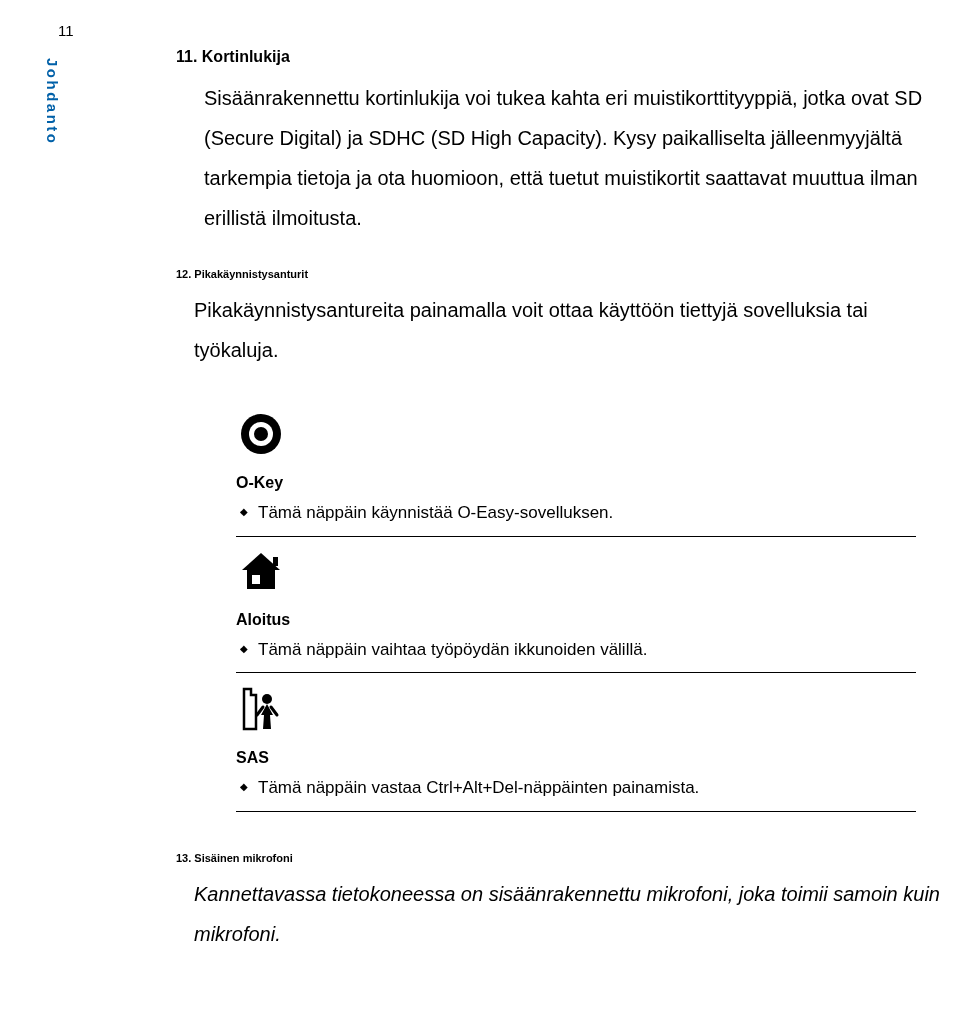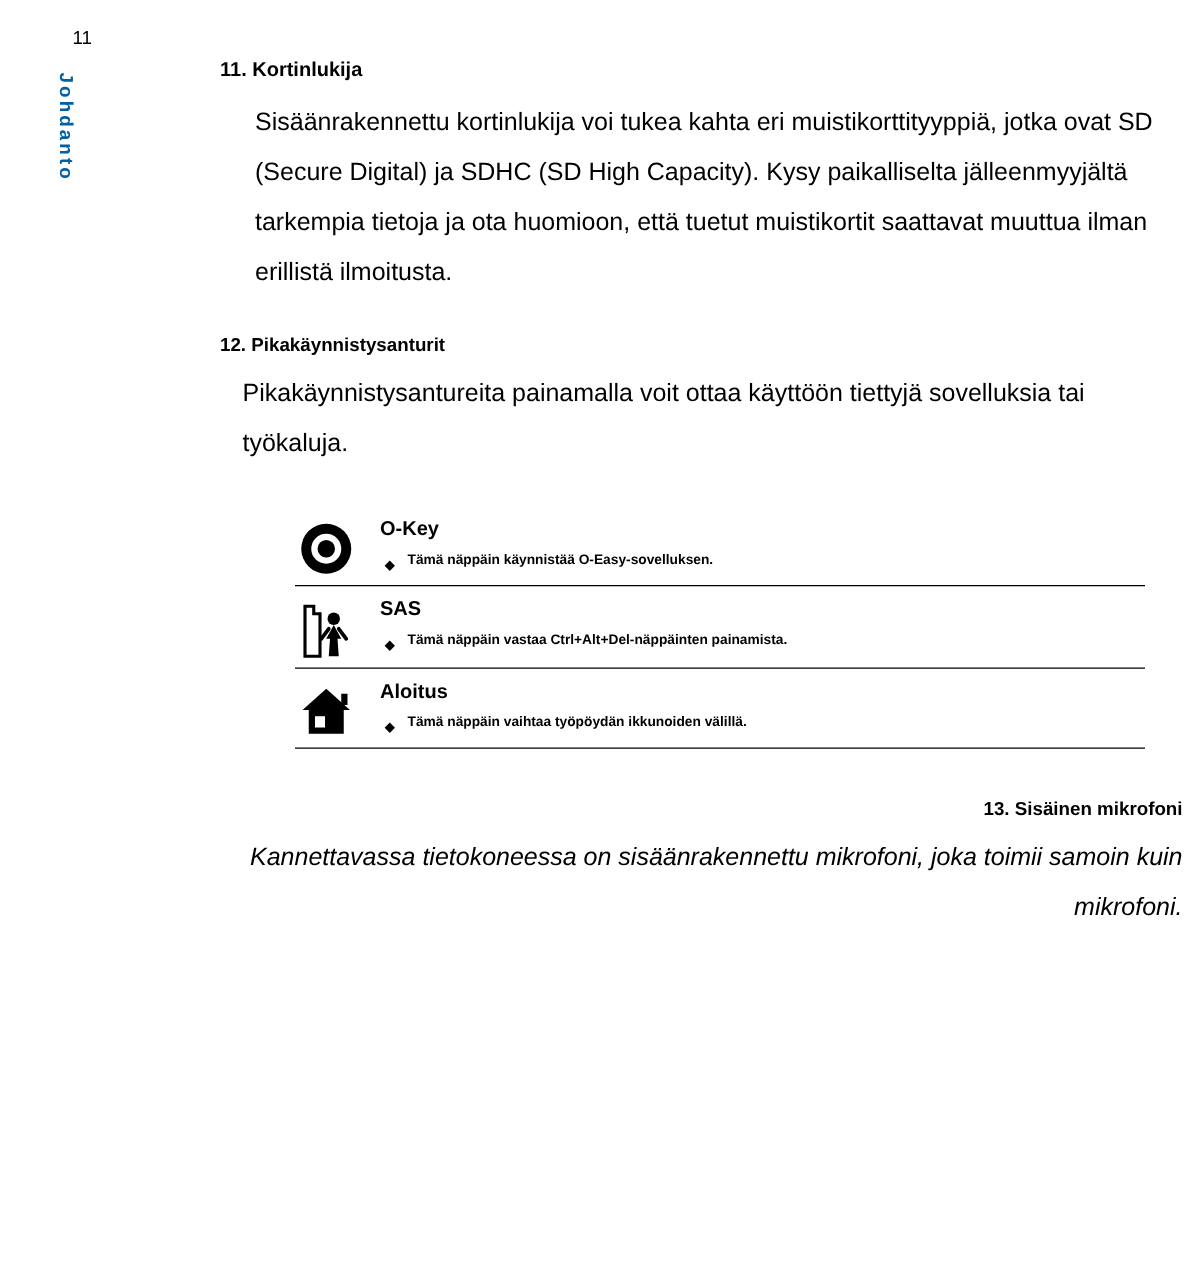--- a/index.html
+++ b/index.html
@@ -39,61 +39,61 @@
     font-weight: bold;
     margin-bottom: 12px;
   }
   .body-text {
     font-size: 20px;
     line-height: 2.0;
     margin-left: 28px;
     margin-bottom: 30px;
   }
   .sub-head {
-    font-size: 15px;
+    font-size: 11px;
     font-weight: bold;
     margin-bottom: 10px;
   }
   .key-table {
     margin-left: 60px;
     width: 680px;
     margin-bottom: 40px;
   }
   .key-row {
     display: flex;
     align-items: flex-start;
     border-bottom: 1px solid #000;
     padding: 10px 0 7px 0;
     gap: 18px;
+    flex-direction: column;
   }
   .key-icon {
     width: 50px;
     flex-shrink: 0;
     display: flex;
     align-items: flex-start;
     justify-content: center;
     padding-top: 2px;
   }
   .key-body { flex: 1; }
   .key-title { font-size: 16px; font-weight: bold; margin-bottom: 6px; }
   .key-desc {
-    font-size: 11px;
+    font-size: 17px;
     line-height: 1.8;
     padding-left: 22px;
     position: relative;
-    font-weight: bold;
   }
   .key-desc::before {
     content: "◆";
     position: absolute;
     left: 4px;
     font-size: 10px;
     top: 5px;
   }
-  .sec13, .sec14 { margin-top: 30px; text-align: right; }
+  .sec13, .sec14 { margin-top: 30px; }
   .sec14 { margin-top: 40px; }
 </style>
 </head>
 <body>
 
 <div class="page-number">11</div>
 <div class="side-tab">Johdanto</div>
 
 <div class="content">
 
@@ -118,49 +118,49 @@
         </svg>
       </div>
       <div class="key-body">
         <div class="key-title">O-Key</div>
         <div class="key-desc">Tämä näppäin käynnistää O-Easy-sovelluksen.</div>
       </div>
     </div>
 
     <div class="key-row">
       <div class="key-icon">
+        <svg width="44" height="44" viewBox="0 0 44 44">
+          <polygon points="22,4 3,21 41,21" fill="#000"></polygon>
+          <rect x="8" y="21" width="28" height="19" fill="#000"></rect>
+          <rect x="13" y="26" width="8" height="9" fill="#fff"></rect>
+          <rect x="34" y="8" width="5" height="9" fill="#000"></rect>
+        </svg>
+      </div>
+      <div class="key-body">
+        <div class="key-title">Aloitus</div>
+        <div class="key-desc">Tämä näppäin vaihtaa työpöydän ikkunoiden välillä.</div>
+      </div>
+    </div>
+
+    <div class="key-row">
+      <div class="key-icon">
         <svg width="44" height="46" viewBox="0 0 44 46">
           <path d="M5 4 L5 44 L17 44 L17 10 L12 10 L12 4 Z" fill="none" stroke="#000" stroke-width="2.5"></path>
           <circle cx="28" cy="14" r="5" fill="#000"></circle>
           <path d="M28 19 L22 30 L25 30 L24 44 L32 44 L31 30 L34 30 Z" fill="#000"></path>
           <path d="M24 22 L18 30" stroke="#000" stroke-width="3" stroke-linecap="round"></path>
           <path d="M32 22 L38 30" stroke="#000" stroke-width="3" stroke-linecap="round"></path>
         </svg>
       </div>
       <div class="key-body">
         <div class="key-title">SAS</div>
         <div class="key-desc">Tämä näppäin vastaa Ctrl+Alt+Del-näppäinten painamista.</div>
       </div>
     </div>
 
-    <div class="key-row">
-      <div class="key-icon">
-        <svg width="44" height="44" viewBox="0 0 44 44">
-          <polygon points="22,4 3,21 41,21" fill="#000"></polygon>
-          <rect x="8" y="21" width="28" height="19" fill="#000"></rect>
-          <rect x="13" y="26" width="8" height="9" fill="#fff"></rect>
-          <rect x="34" y="8" width="5" height="9" fill="#000"></rect>
-        </svg>
-      </div>
-      <div class="key-body">
-        <div class="key-title">Aloitus</div>
-        <div class="key-desc">Tämä näppäin vaihtaa työpöydän ikkunoiden välillä.</div>
-      </div>
-    </div>
-
   </div>
 
   <div class="sec13">
     <div class="sub-head">13. Sisäinen mikrofoni</div>
     <div class="body-text" style="margin-left:18px;font-style:italic;">Kannettavassa tietokoneessa on sisäänrakennettu mikrofoni, joka toimii samoin kuin mikrofoni.</div>
   </div>
 
 
 </div>
 

